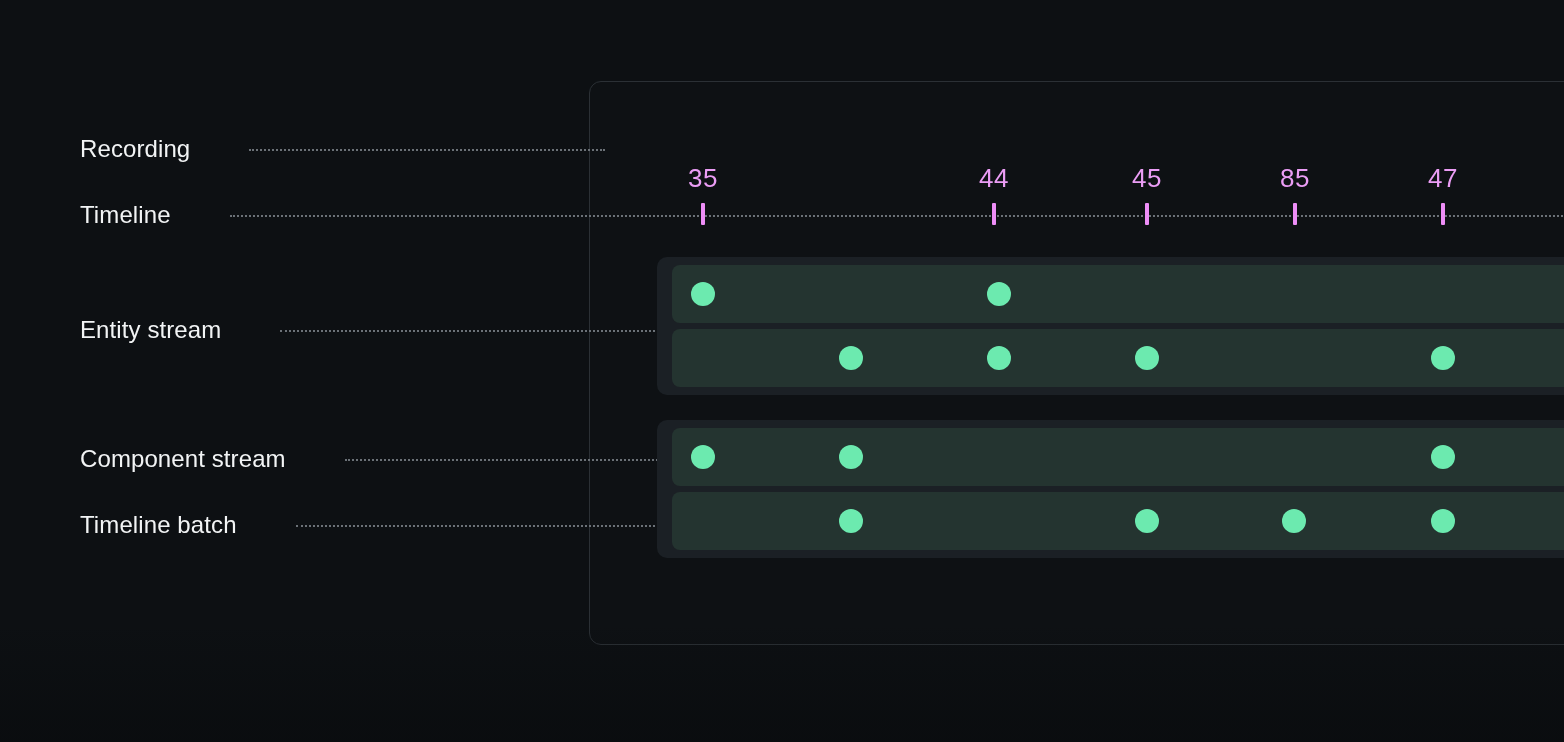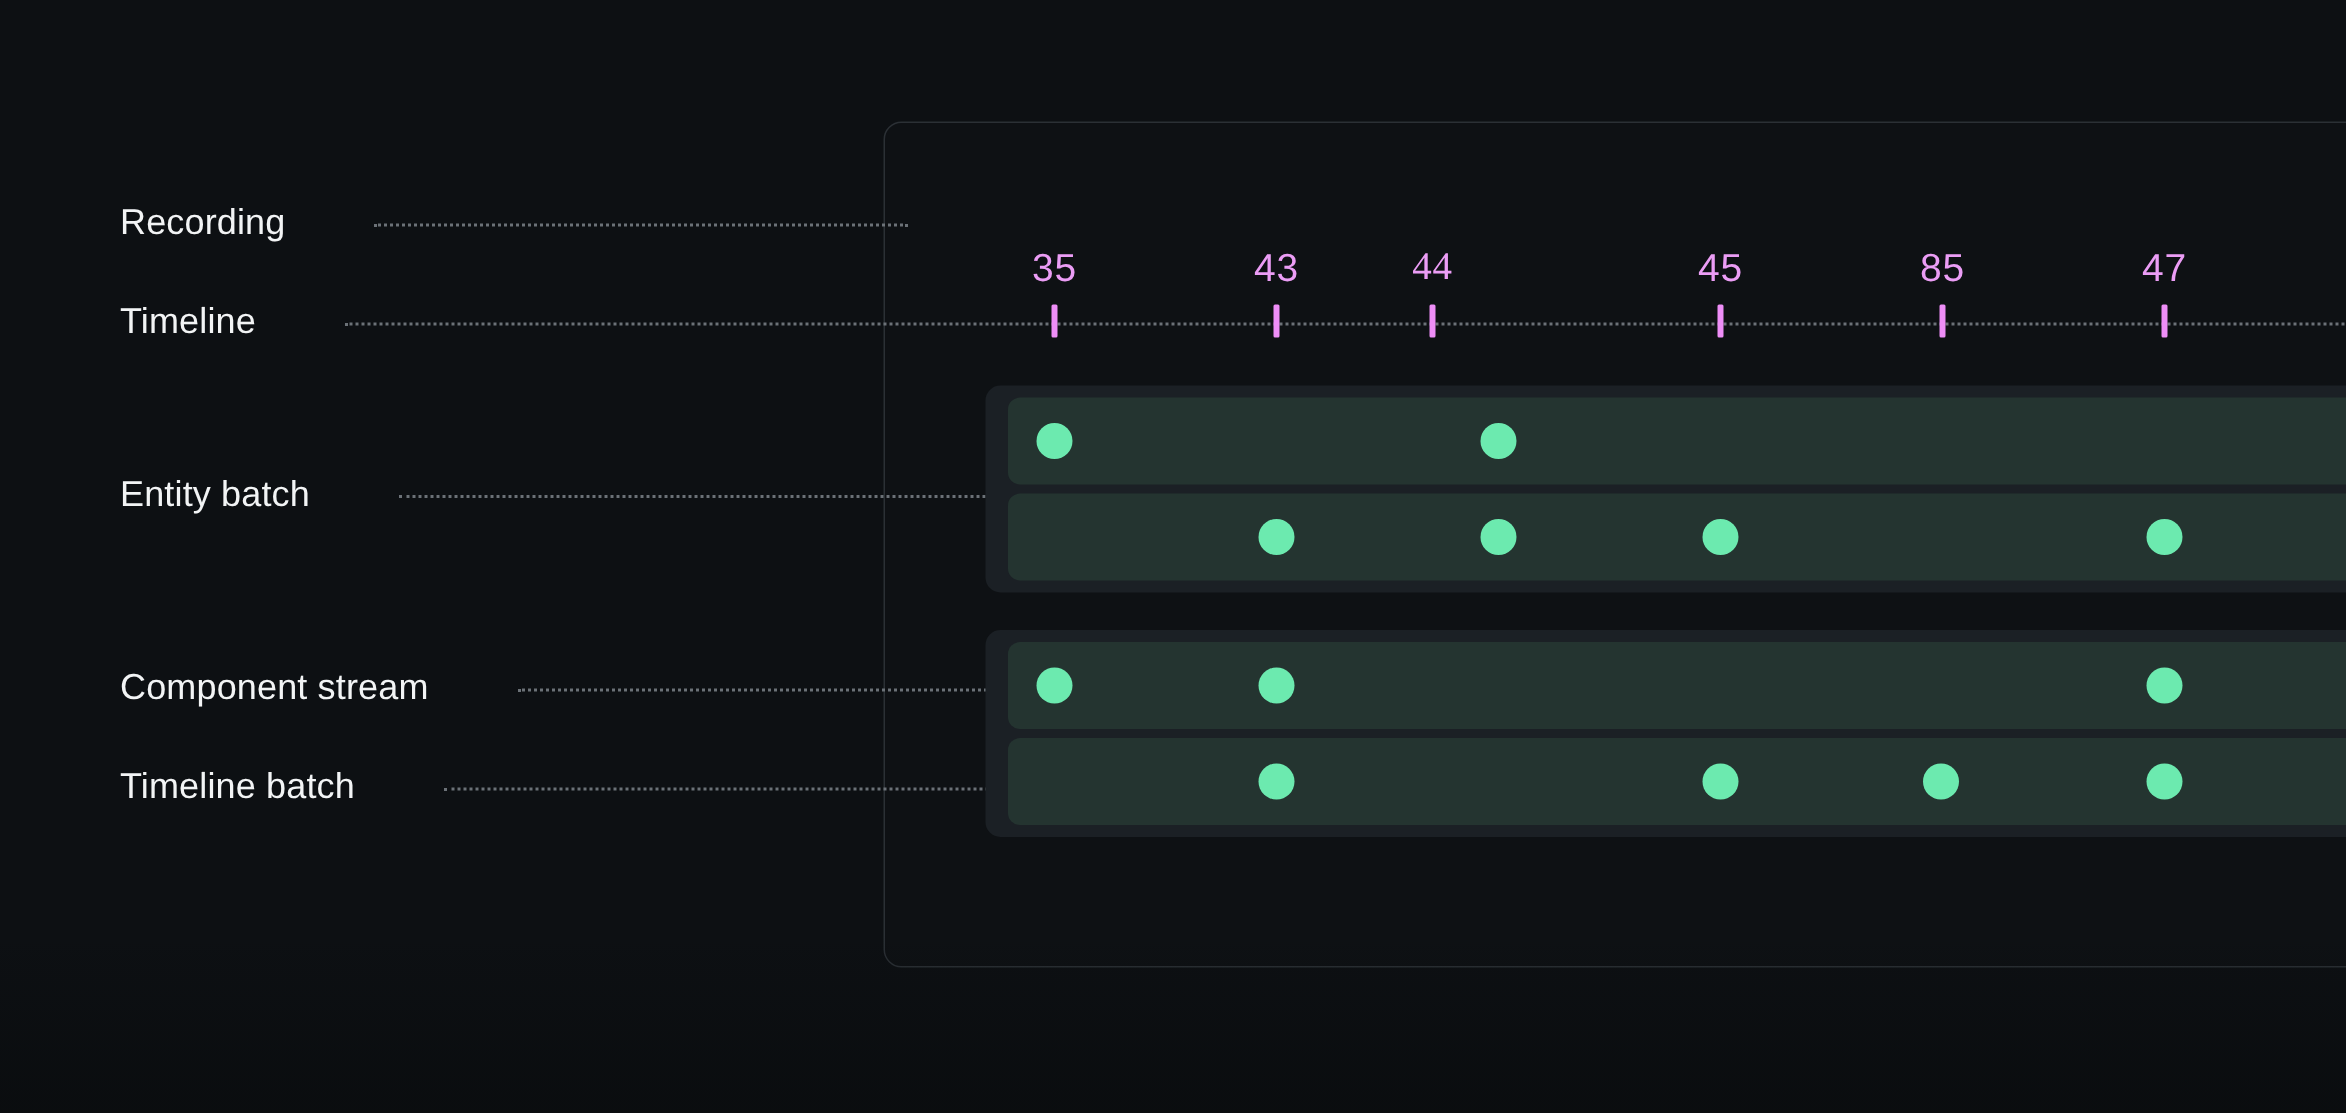--- a/index.html
+++ b/index.html
@@ -162,44 +162,40 @@
     <span class="label-text">Recording</span>
     <span class="leader"></span>
   </div>
 
   <div class="label-row" id="label-timeline">
     <span class="label-text">Timeline</span>
     <span class="leader"></span>
   </div>
 
   <div class="label-row" id="label-entity-stream">
-    <span class="label-text">Entity batch</span>
+    <span class="label-text">Entity stream</span>
     <span class="leader"></span>
   </div>
 
   <div class="label-row" id="label-component-stream">
     <span class="label-text">Component stream</span>
     <span class="leader"></span>
   </div>
 
   <div class="label-row" id="label-component-batch">
     <span class="label-text">Timeline batch</span>
     <span class="leader"></span>
   </div>
 
   <div id="timeline-axis">
       <div class="tick" style="left: 703px;">
         <span class="tick-label">35</span>
         <span class="tick-mark"></span>
       </div>
-      <div class="tick" style="left: 851px;">
-        <span class="tick-label">43</span>
-        <span class="tick-mark"></span>
-      </div>
-      <div class="tick" style="left: 955px; font-family: Liberation Serif, serif;">
+      <div class="tick" style="left: 994px;">
         <span class="tick-label">44</span>
         <span class="tick-mark"></span>
       </div>
       <div class="tick" style="left: 1147px;">
         <span class="tick-label">45</span>
         <span class="tick-mark"></span>
       </div>
       <div class="tick" style="left: 1295px;">
         <span class="tick-label">85</span>
         <span class="tick-mark"></span>

